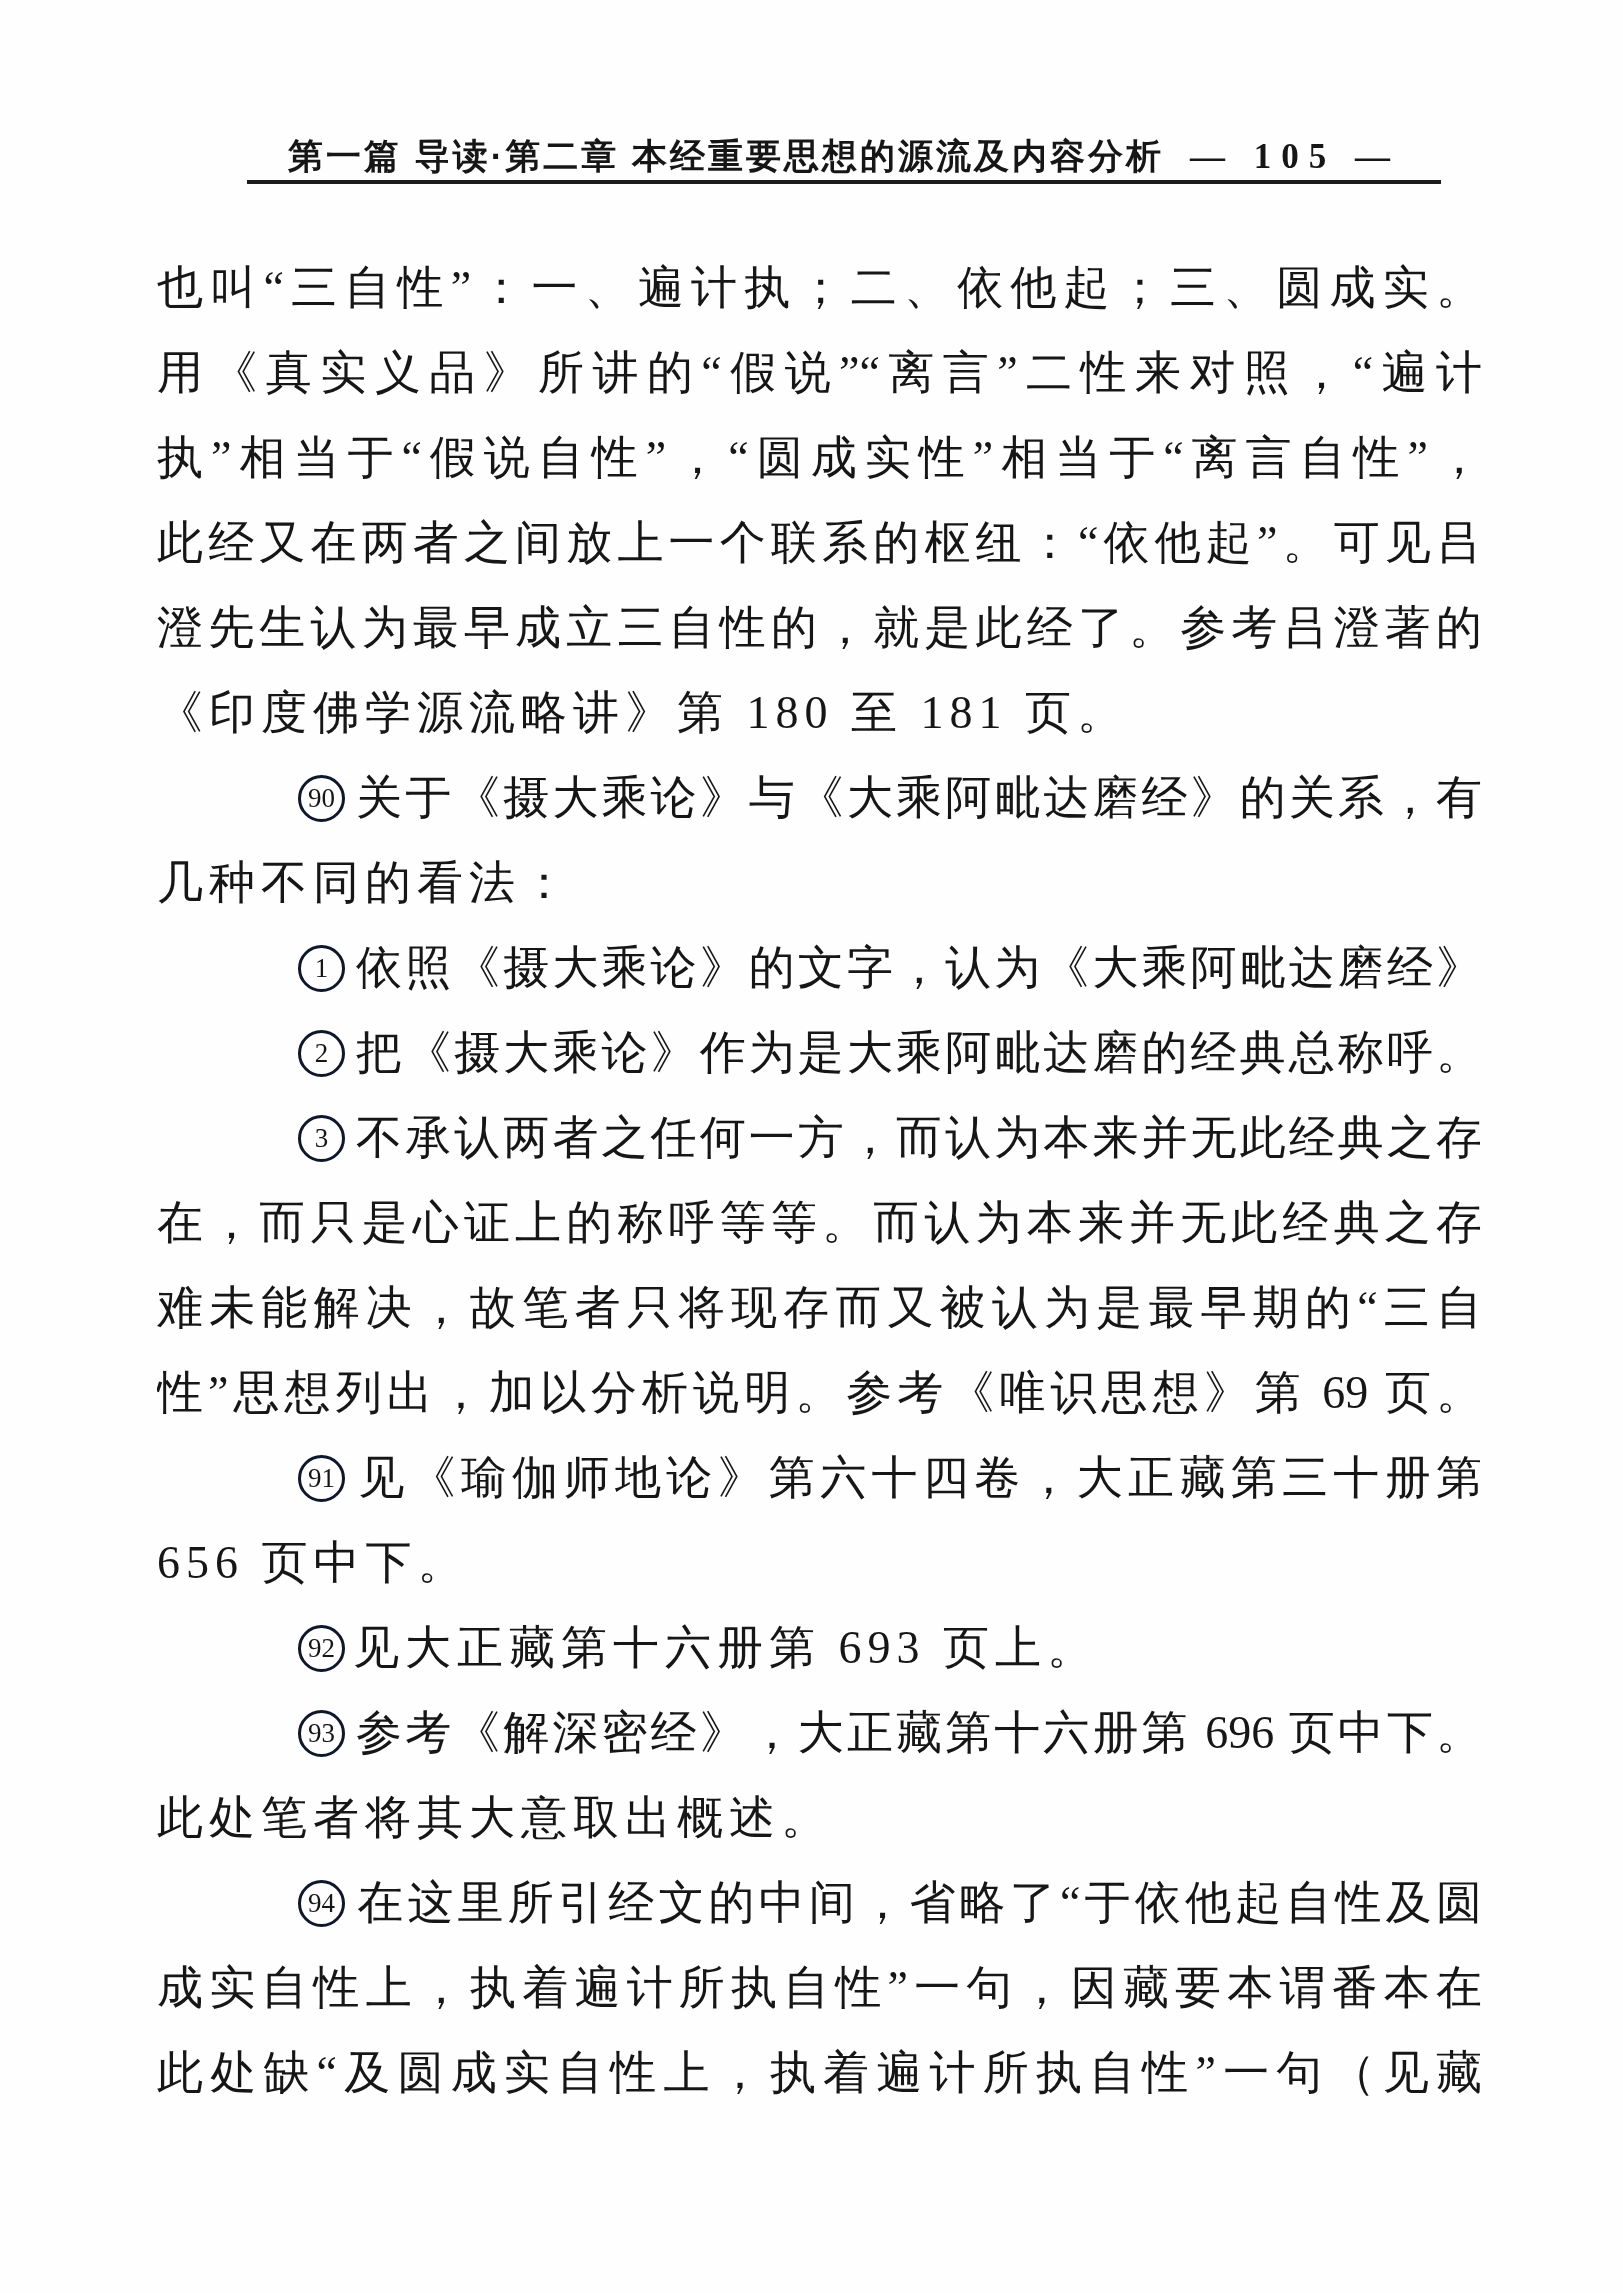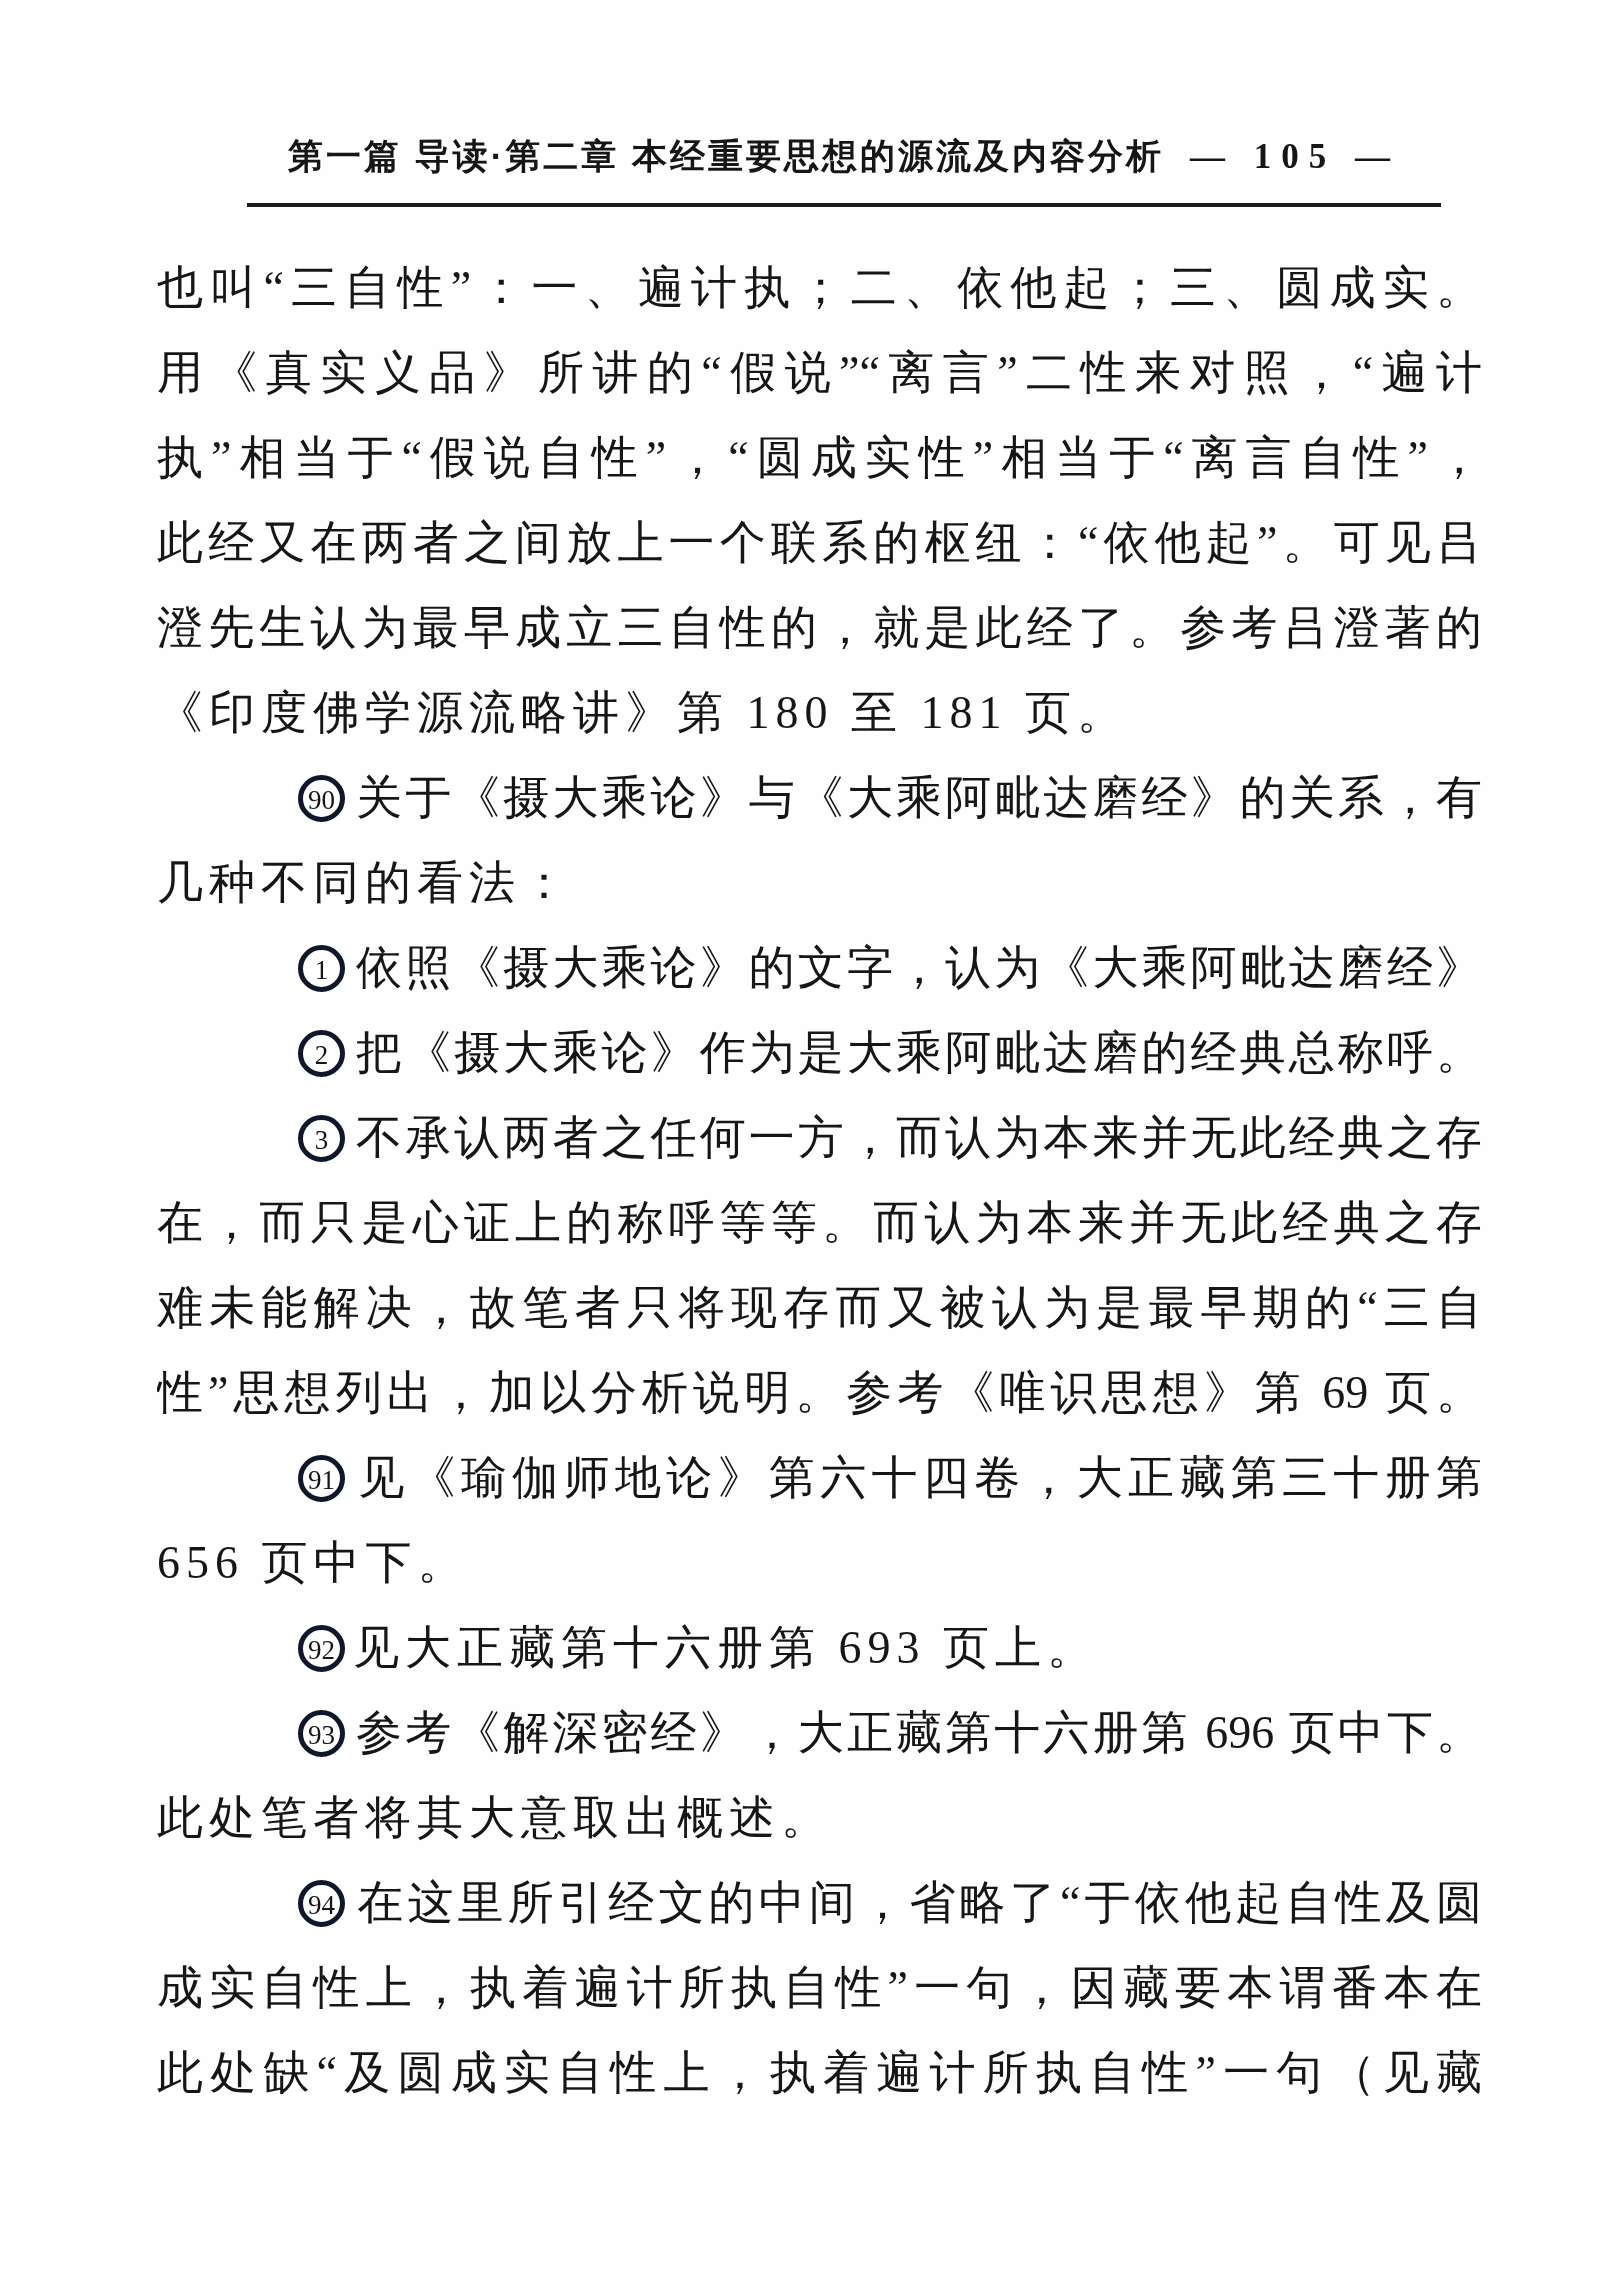--- a/index.html
+++ b/index.html
@@ -19,21 +19,21 @@
   }
   
   .page-header {
     position: absolute;
     left: 247px;
     top: 133px;
     width: 1194px;
     text-align: center;
     white-space: nowrap;
     border-bottom: 4px solid #1c1c1c;
-    padding-bottom: 23px;
+    padding-bottom: 0;
     font-family: "Liberation Sans", "DejaVu Sans", sans-serif;
     font-weight: bold;
     font-size: 35px;
     letter-spacing: 3px;
   }
   .page-header .page-label {
     display: inline-block;
     margin-left: 26px;
     letter-spacing: 10px;
     font-family: "Liberation Serif", "DejaVu Serif", serif;
@@ -61,21 +61,21 @@
     overflow: hidden;
   }
   .line.indent { padding-left: 141px; box-sizing: border-box; }
   
   .circled {
     display: inline-block;
     width: 47px;
     height: 47px;
     line-height: 41px;
     box-sizing: border-box;
-    border: 5px solid #0f172a;
+    border: 3px solid #0f172a;
     border-radius: 50%;
     text-align: left;
     text-align-last: center;
     font-size: 27px;
     letter-spacing: 0;
     vertical-align: middle;
     position: relative;
     top: -4px;
     margin-right: 8px;
   }

